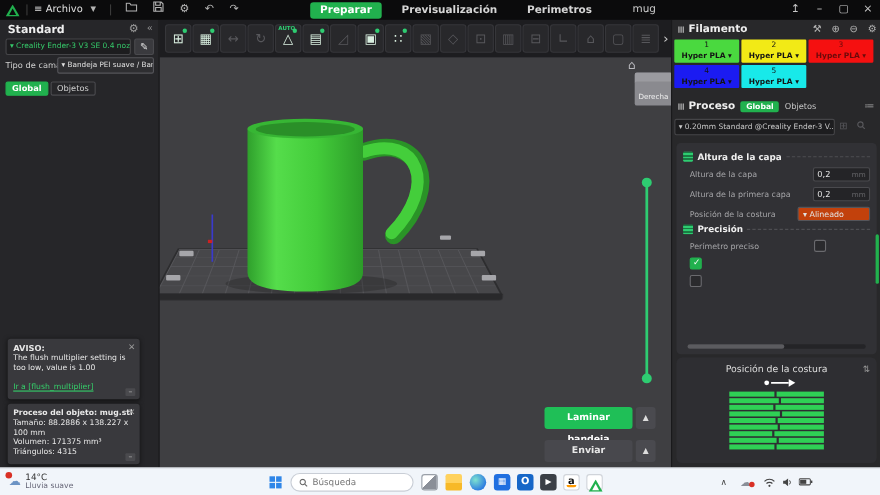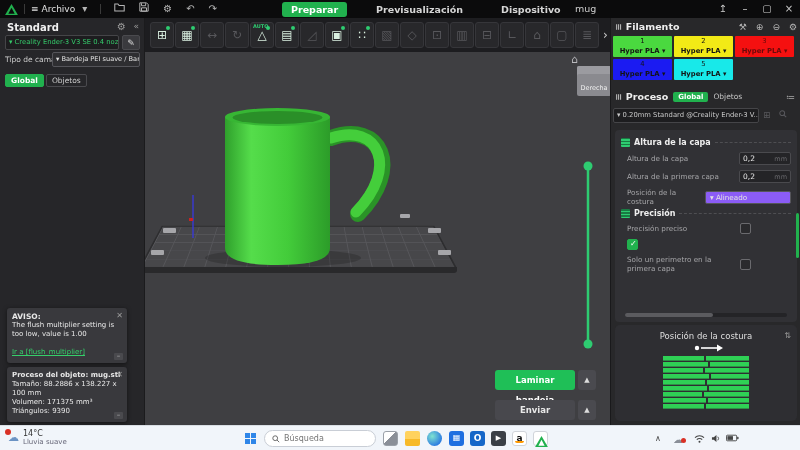--- a/index.html
+++ b/index.html
@@ -7,21 +7,21 @@
     font-family:"DejaVu Sans","Liberation Sans",sans-serif;}
   .abs{position:absolute;}
   #app{position:relative;width:800px;height:450px;background:#28282a;}
 
   
   #titlebar{left:0;top:0;width:800px;height:18px;background:#0b0b0c;display:flex;align-items:center;color:#cfcfcf;font-size:9px;z-index:50;}
   #logo{width:13px;height:11px;margin-left:5px;}
   .tb-sep{width:1px;height:10px;background:#3a3a3a;margin:0 6px;}
   #menu-archivo{display:flex;align-items:center;gap:3px;color:#e0e0e0;cursor:default;}
   .tb-ic{color:#b5b5b5;font-size:10px;padding:0 7px;line-height:18px;}
-  .tabs{display:flex;align-items:center;gap:20px;margin-left:58px;}
+  .tabs{display:flex;align-items:center;gap:9px;margin-left:58px;}
   .tab{padding:2px 9px;border-radius:3px;color:#d6d6d6;font-size:9.5px;font-weight:bold;}
   .tab.active{background:#21b14e;color:#fff;}
   #doc-title{position:absolute;left:575px;top:3px;color:#cccccc;font-size:9.5px;}
   #wincontrols{position:absolute;right:0;top:0;display:flex;height:18px;align-items:center;}
   .wbtn{width:22px;text-align:center;color:#c9c9c9;font-size:10px;line-height:18px;}
 
   
   #left-panel{left:0;top:18px;width:145px;height:407px;background:#262629;border-right:1px solid #1b1b1d;color:#ddd;z-index:20;}
   #lp-head{position:absolute;left:7px;top:4px;font-size:10px;font-weight:bold;color:#efefef;}
   #lp-gear{position:absolute;right:18px;top:3px;color:#9a9a9a;font-size:10px;}
@@ -86,21 +86,21 @@
   #settings{position:absolute;left:4px;top:112px;width:182px;height:192px;background:#313135;border-radius:4px;padding:5px 6px;}
   .sec{display:flex;align-items:center;gap:4px;margin-top:3px;}
   .sec-ic{width:9px;height:9px;border-radius:1px;background:repeating-linear-gradient(0deg,#2ecc71 0 1.5px,#1a7a43 1.5px 3px);}
   .sec-t{font-size:8px;font-weight:bold;color:#efefef;white-space:nowrap;}
   .sec-line{flex:1;border-top:1px dashed #4e4e52;}
   .row{display:flex;align-items:center;margin:5px 0 0 6px;}
   .row .lbl{font-size:7.2px;color:#a5a5a8;flex:1;line-height:1.25;}
   .vbox{width:52px;height:13px;background:#242427;border:1px solid #4a4a4e;border-radius:2px;display:flex;align-items:center;padding:0 3px;}
   .vbox .val{font-size:7.5px;color:#e2e2e2;flex:1;}
   .vbox .unit{font-size:6.5px;color:#68686c;}
-  .sbox{width:86px;height:13px;background:#8b5cf6;border:1px solid #55555a;border-radius:2px;font-size:7.2px;color:#e2e2e2;line-height:11px;padding-left:4px;}
+  .sbox{width:66px;height:13px;background:#c2410c;border:1px solid #55555a;border-radius:2px;font-size:7.2px;color:#e2e2e2;line-height:11px;padding-left:4px;}
   .chk{width:11px;height:11px;border:1px solid #6a6a6e;border-radius:2px;background:#2a2a2d;margin-right:40px;}
   .chk.on{background:#21b14e;border-color:#21b14e;position:relative;}
   .chk.on::after{content:"✓";position:absolute;left:2px;top:-1px;color:#fff;font-size:8px;}
   #hscroll{position:absolute;left:10px;bottom:5px;width:162px;height:4px;background:#242427;border-radius:2px;}
   #hscroll .thumb{width:88px;height:4px;background:#5b5b5f;border-radius:2px;}
   #vscroll{position:absolute;right:1px;top:195px;width:3px;height:45px;background:#21b14e;border-radius:2px;}
   #seam-panel{position:absolute;left:4px;top:307px;width:182px;height:96px;background:#2e2e32;border-radius:5px;}
   #seam-title{text-align:center;font-size:8.5px;color:#dedede;margin-top:6px;}
   #seam-collapse{position:absolute;right:6px;top:6px;color:#9a9a9a;font-size:8px;}
 
@@ -139,21 +139,21 @@
         </svg></span>
     <span class="tb-ic"><svg width="10" height="10" viewBox="0 0 12 12">
           <path d="M1 1 h8 l2 2 v8 H1z M3 1.5 v3 h5 v-3 M3 7 h6 v4 H3z" fill="none" stroke="#b5b5b5" stroke-width="1.2"></path>
         </svg></span>
     <span class="tb-ic">⚙</span>
     <span class="tb-ic">↶</span>
     <span class="tb-ic">↷</span>
     <div class="tabs">
       <div class="tab active">Preparar</div>
       <div class="tab">Previsualización</div>
-      <div class="tab">Dispositivo</div>
+      <div class="tab">Perimetros</div>
     </div>
     <span id="doc-title">mug</span>
     <div id="wincontrols">
       <span class="wbtn">↥</span>
       <span class="wbtn">–</span>
       <span class="wbtn">▢</span>
       <span class="wbtn">×</span>
     </div>
   </div>
 
@@ -176,21 +176,21 @@
     <div class="ttl">AVISO:</div>
     <div class="txt">The flush multiplier setting is too low, value is 1.00</div>
     <a href="#">Ir a [flush_multiplier]</a>
     <div class="mini">–</div>
   </div>
   <div id="object-card" class="card">
     <span class="x">✕</span>
     <div class="txt" style="font-weight:bold">Proceso del objeto: mug.stl</div>
     <div class="txt">Tamaño: 88.2886 x 138.227 x 100 mm</div>
     <div class="txt">Volumen: 171375 mm³</div>
-    <div class="txt">Triángulos: 9390</div>
+    <div class="txt">Triángulos: 4315</div>
     <div class="mini">–</div>
   </div>
 
   <div id="toolbar" class="abs">
     <div class="tbtn on">
         <span>⊞</span>
       </div>
     <div class="tbtn on">
         <span>▦</span>
       </div>
@@ -363,29 +363,28 @@
         <span class="lbl">Posición de la costura</span>
         <span class="sbox">▾ <span>Alineado</span></span>
       </div>
 
       <div class="sec">
         <span class="sec-ic"></span>
         <span class="sec-t">Precisión</span>
         <span class="sec-line"></span>
       </div>
       <div class="row">
-        <span class="lbl">Precisión preciso</span>
+        <span class="lbl">Perímetro preciso</span>
         <span class="chk"></span>
       </div>
 
       <div class="row">
         <span class="chk on"></span>
       </div>
       <div class="row">
-        <span class="lbl">Solo un perimetro en la primera capa</span>
         <span class="chk"></span>
       </div>
 
       <div id="hscroll">
           <div class="thumb"></div>
         </div>
     </div>
 
     <div id="vscroll"></div>
 

